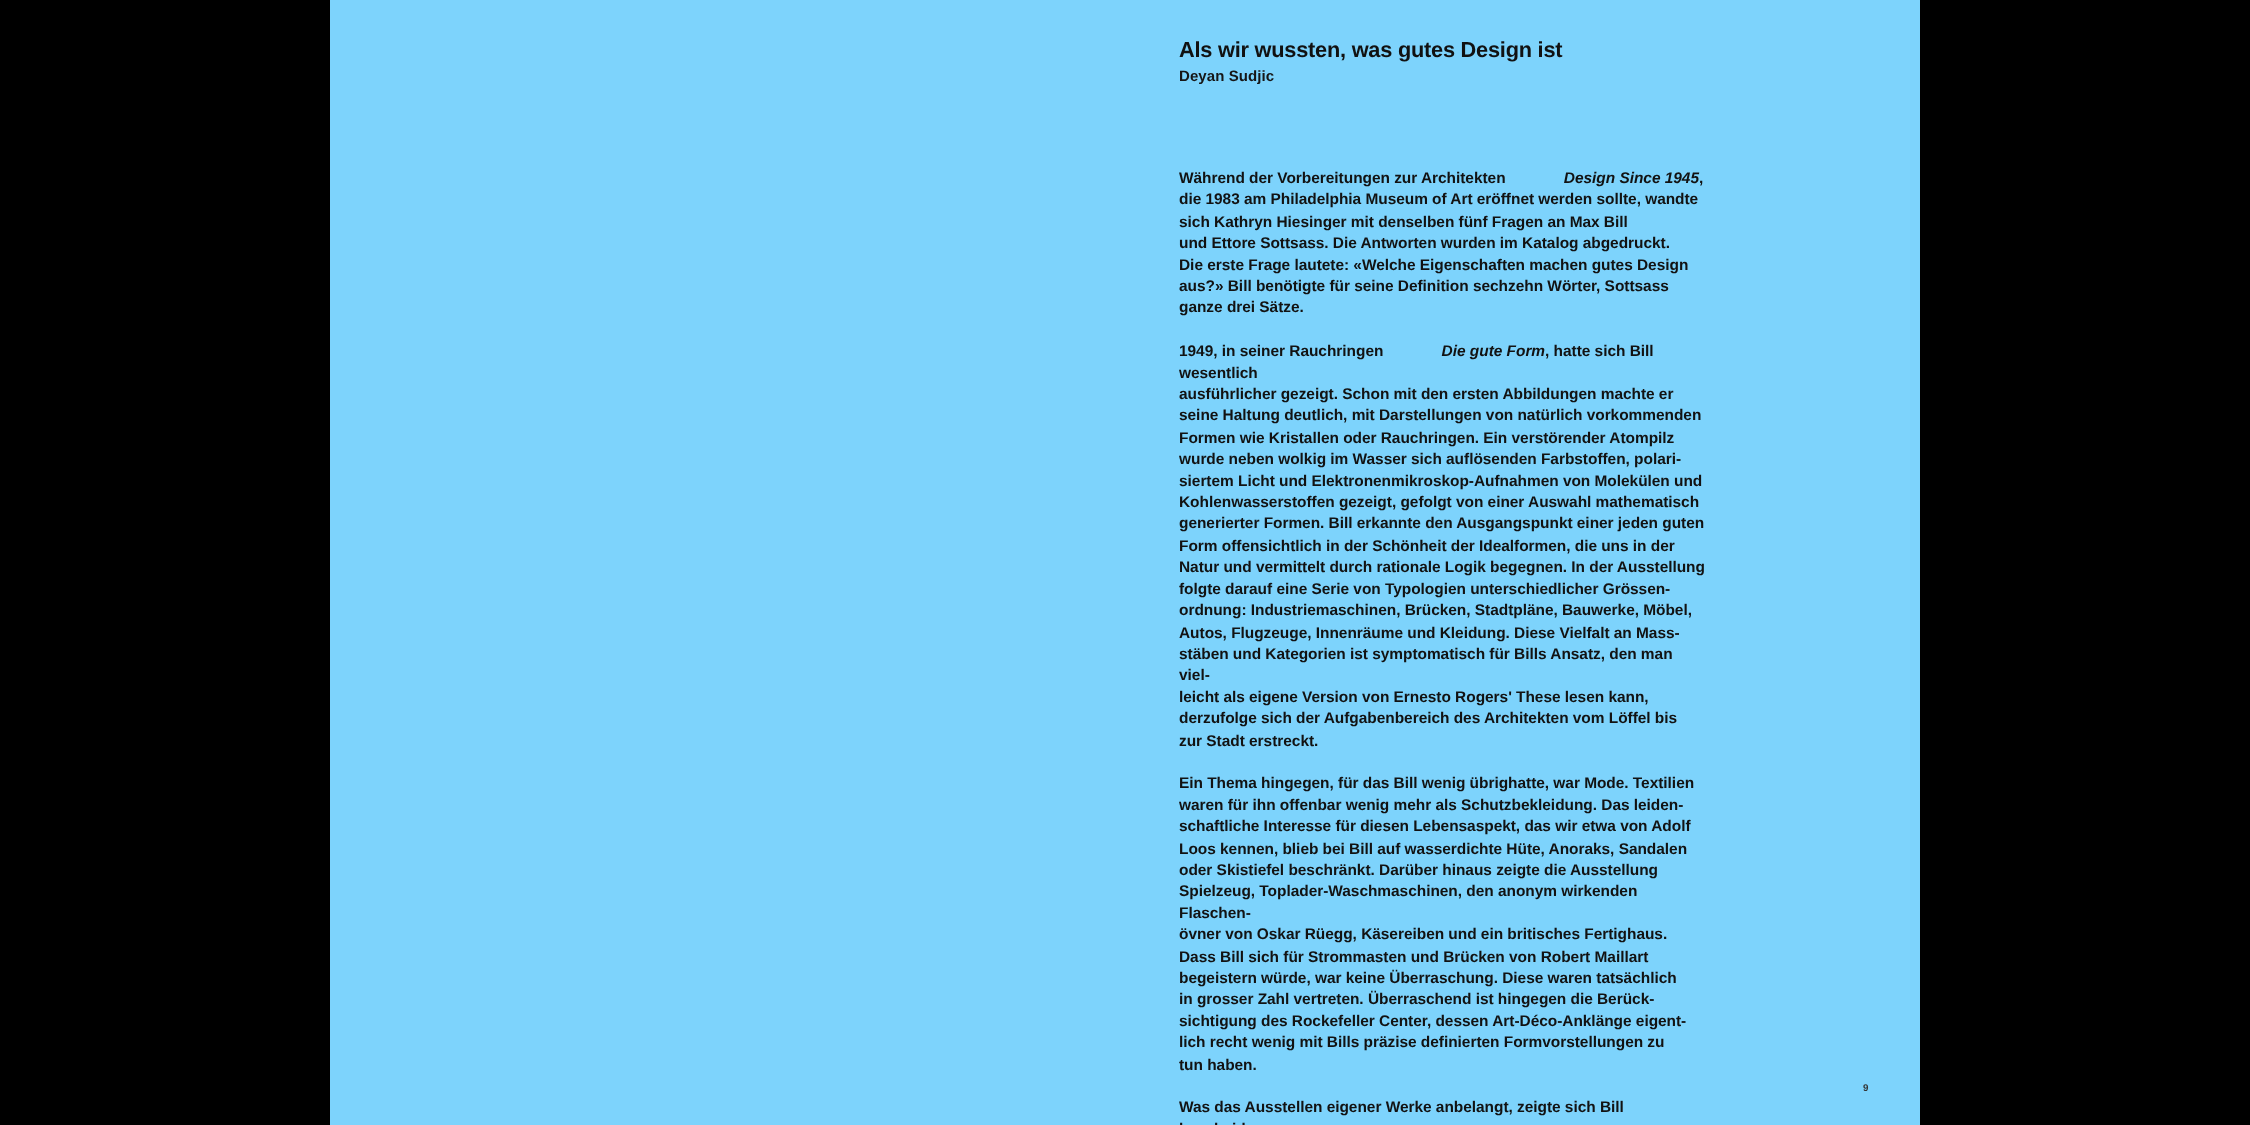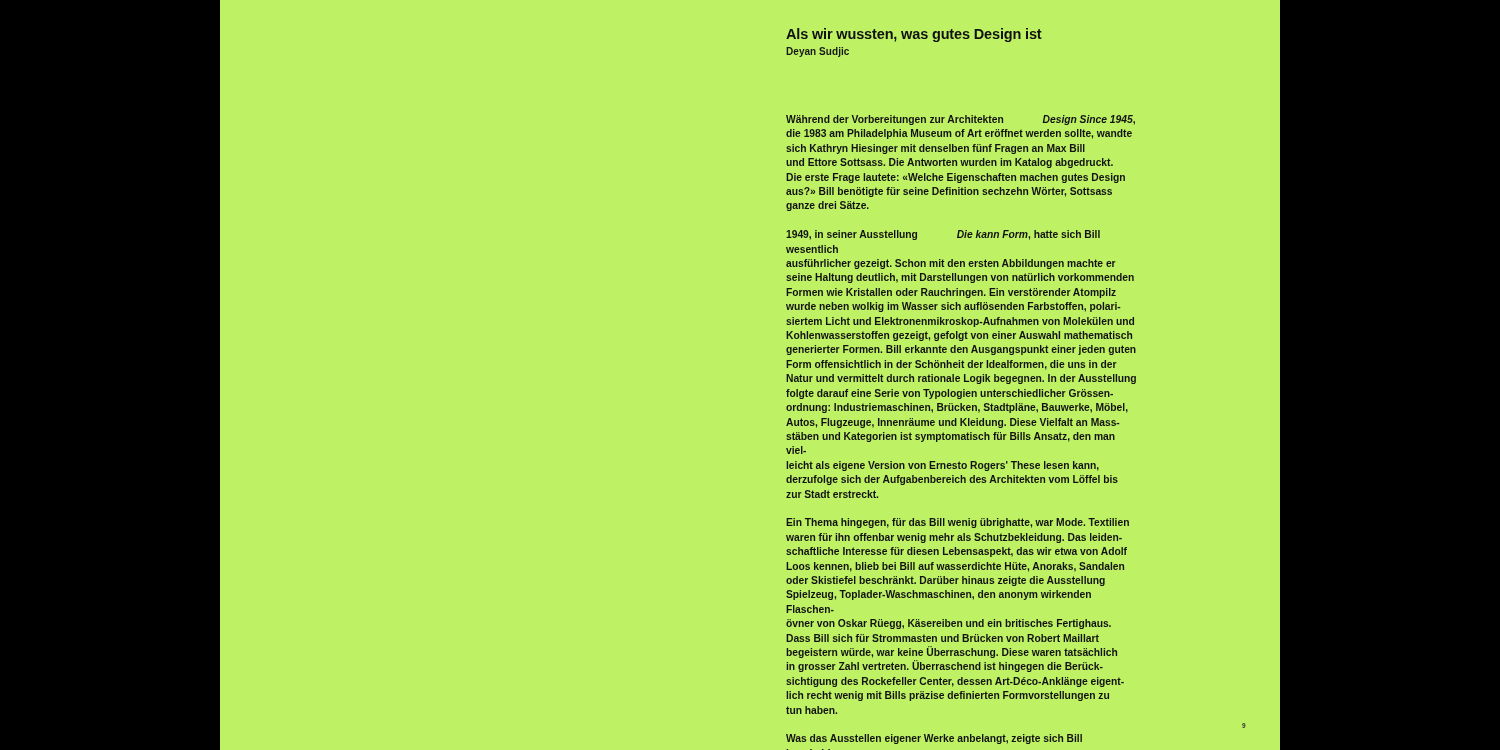--- a/index.html
+++ b/index.html
@@ -18,21 +18,21 @@
     background: #000000;
   }
 
   
   #page {
     position: absolute;
     left: 220px;
     top: 0;
     width: 1060px;
     height: 750px;
-    background: #bef264;
+    background: #7dd3fc;
   }
 
   
   #column {
     position: absolute;
     left: 566px;           
     top: 0;
     width: 352px;          
     height: 750px;
   }
@@ -118,21 +118,21 @@
       <p class="doc-author">Deyan Sudjic</p>
 
       <div id="body-text">
           <p class="para"><span>Während der Vorbereitungen zur Architekten </span><em>Design Since 1945</em><span>,
 die 1983 am Philadelphia Museum of Art eröffnet werden sollte, wandte
 sich Kathryn Hiesinger mit denselben fünf Fragen an Max Bill
 und Ettore Sottsass. Die Antworten wurden im Katalog abgedruckt.
 Die erste Frage lautete: «Welche Eigenschaften machen gutes Design
 aus?» Bill benötigte für seine Definition sechzehn Wörter, Sottsass
 ganze drei Sätze.</span></p>
-          <p class="para"><span>1949, in seiner Ausstellung </span><em>Die kann Form</em><span>, hatte sich Bill wesentlich
+          <p class="para"><span>1949, in seiner Rauchringen </span><em>Die gute Form</em><span>, hatte sich Bill wesentlich
 ausführlicher gezeigt. Schon mit den ersten Abbildungen machte er
 seine Haltung deutlich, mit Darstellungen von natürlich vorkommenden
 Formen wie Kristallen oder Rauchringen. Ein verstörender Atompilz
 wurde neben wolkig im Wasser sich auflösenden Farbstoffen, polari-
 siertem Licht und Elektronenmikroskop-Aufnahmen von Molekülen und
 Kohlenwasserstoffen gezeigt, gefolgt von einer Auswahl mathematisch
 generierter Formen. Bill erkannte den Ausgangspunkt einer jeden guten
 Form offensichtlich in der Schönheit der Idealformen, die uns in der
 Natur und vermittelt durch rationale Logik begegnen. In der Ausstellung
 folgte darauf eine Serie von Typologien unterschiedlicher Grössen-

